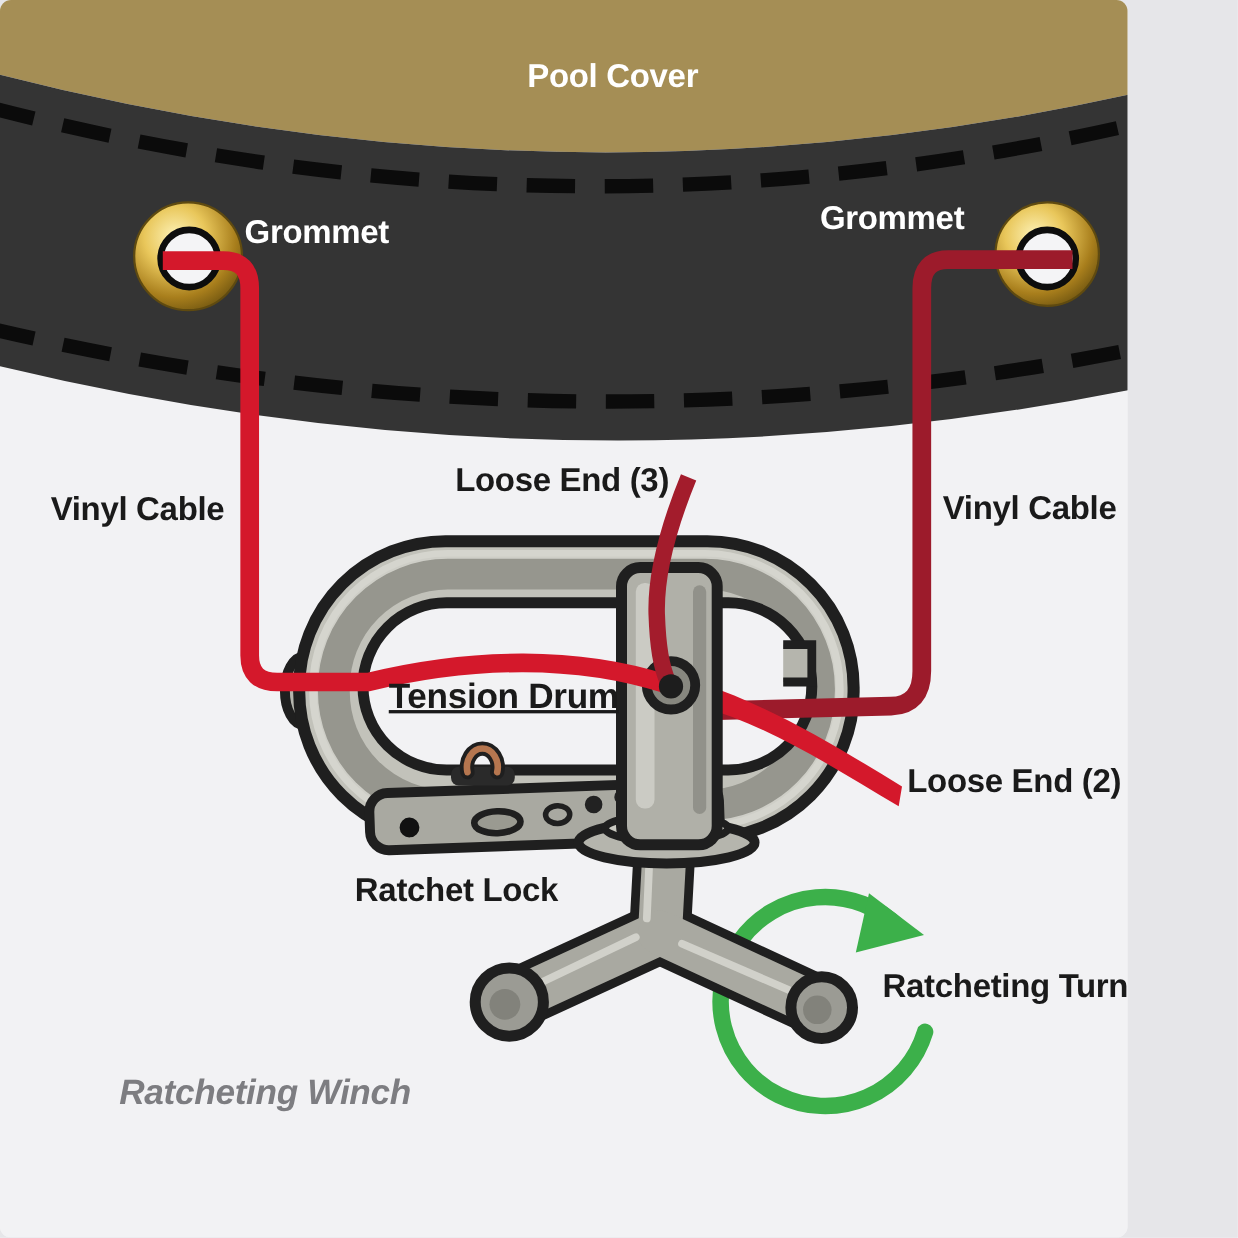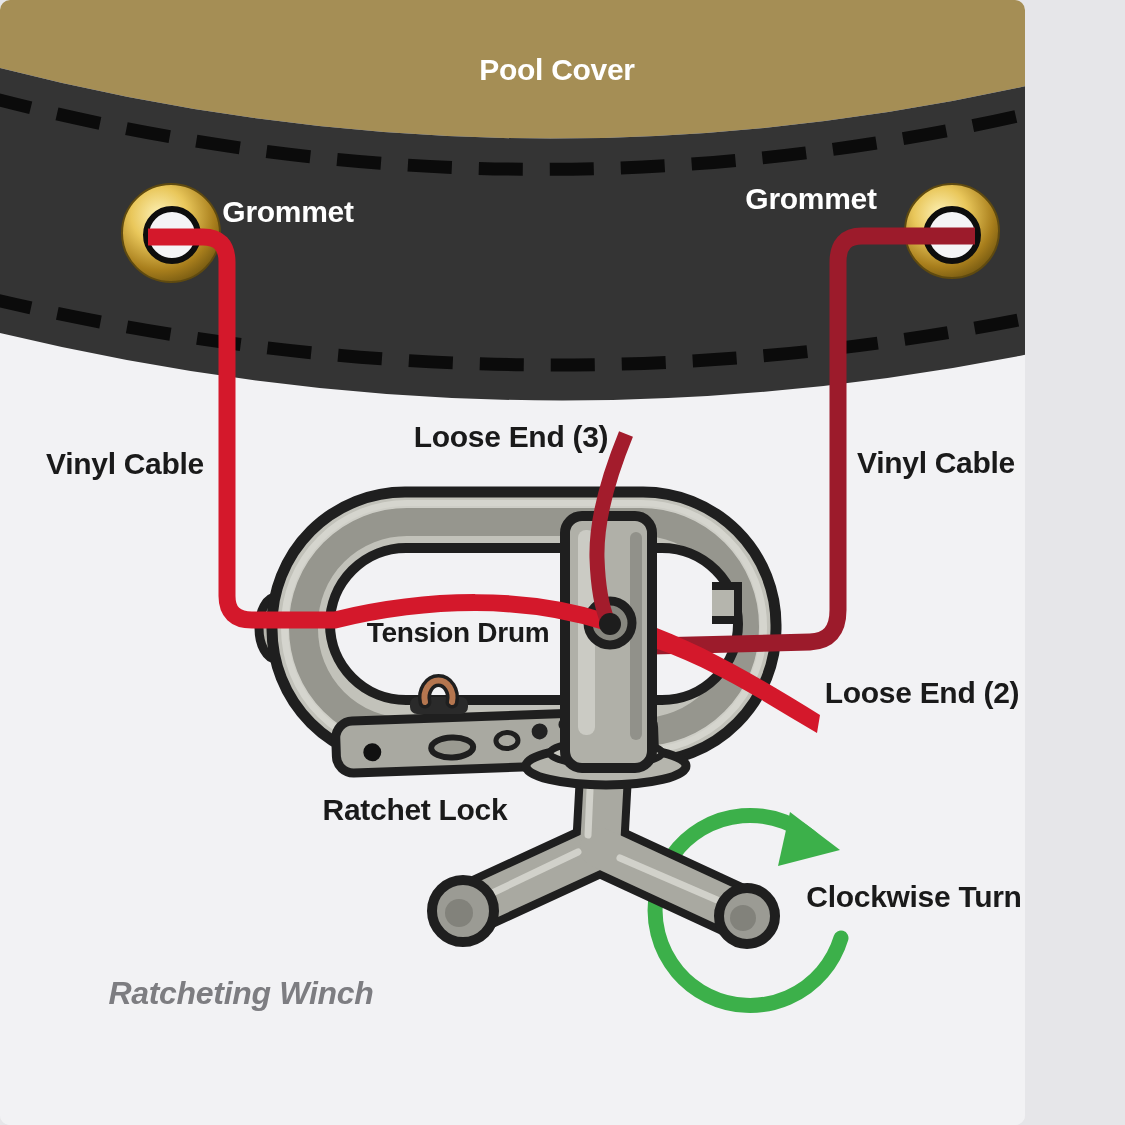--- a/index.html
+++ b/index.html
@@ -10,21 +10,21 @@
     border-radius:10px;
   }
   .stage svg{position:absolute;left:0;top:0;}
   .lbl{
     position:absolute;transform:translate(-50%,-50%);
     white-space:nowrap;font-weight:700;font-size:30px;color:#1a1a1a;
     letter-spacing:-0.3px;
   }
   .lbl.white{color:#ffffff;}
   .lbl.caption{color:#7d7d81;font-style:italic;font-size:32px;}
-  .lbl.small{font-size:28px;}
+  .lbl.small{font-size:32px;text-decoration:underline;}
 </style>
 </head>
 <body>
 
 <div class="stage">
 
   <svg width="1125" height="1125" viewBox="0 0 1125 1125">
     <defs>
       <radialGradient id="gold" cx="38%" cy="32%" r="75%">
         <stop offset="0%" stop-color="#fdf2b8"></stop>
@@ -128,18 +128,18 @@
     <circle cx="610" cy="624" r="11" fill="#1d1d1d"></circle>
   </svg>
 
   <div class="lbl white" style="left:557px;top:70px;">Pool Cover</div>
   <div class="lbl white" style="left:288px;top:212px;">Grommet</div>
   <div class="lbl white" style="left:811px;top:199px;">Grommet</div>
   <div class="lbl" style="left:125px;top:464px;">Vinyl Cable</div>
   <div class="lbl" style="left:936px;top:463px;">Vinyl Cable</div>
   <div class="lbl" style="left:511px;top:437px;">Loose End (3)</div>
   <div class="lbl small" style="left:458px;top:633px;">Tension Drum</div>
-  <div class="lbl" style="left:922px;top:693px;text-align:center;">Loose End (2)</div>
+  <div class="lbl" style="left:922px;top:711px;text-align:center;">Loose End (2)</div>
   <div class="lbl" style="left:415px;top:794px;margin-top:16px;">Ratchet Lock</div>
-  <div class="lbl" style="left:914px;top:897px;">Clockwise Turn</div>
+  <div class="lbl" style="left:914px;top:897px;">Ratcheting Turn</div>
   <div class="lbl caption" style="left:241px;top:993px;text-align:center;">Ratcheting Winch</div>
 
 </div>
 
 </body></html>

